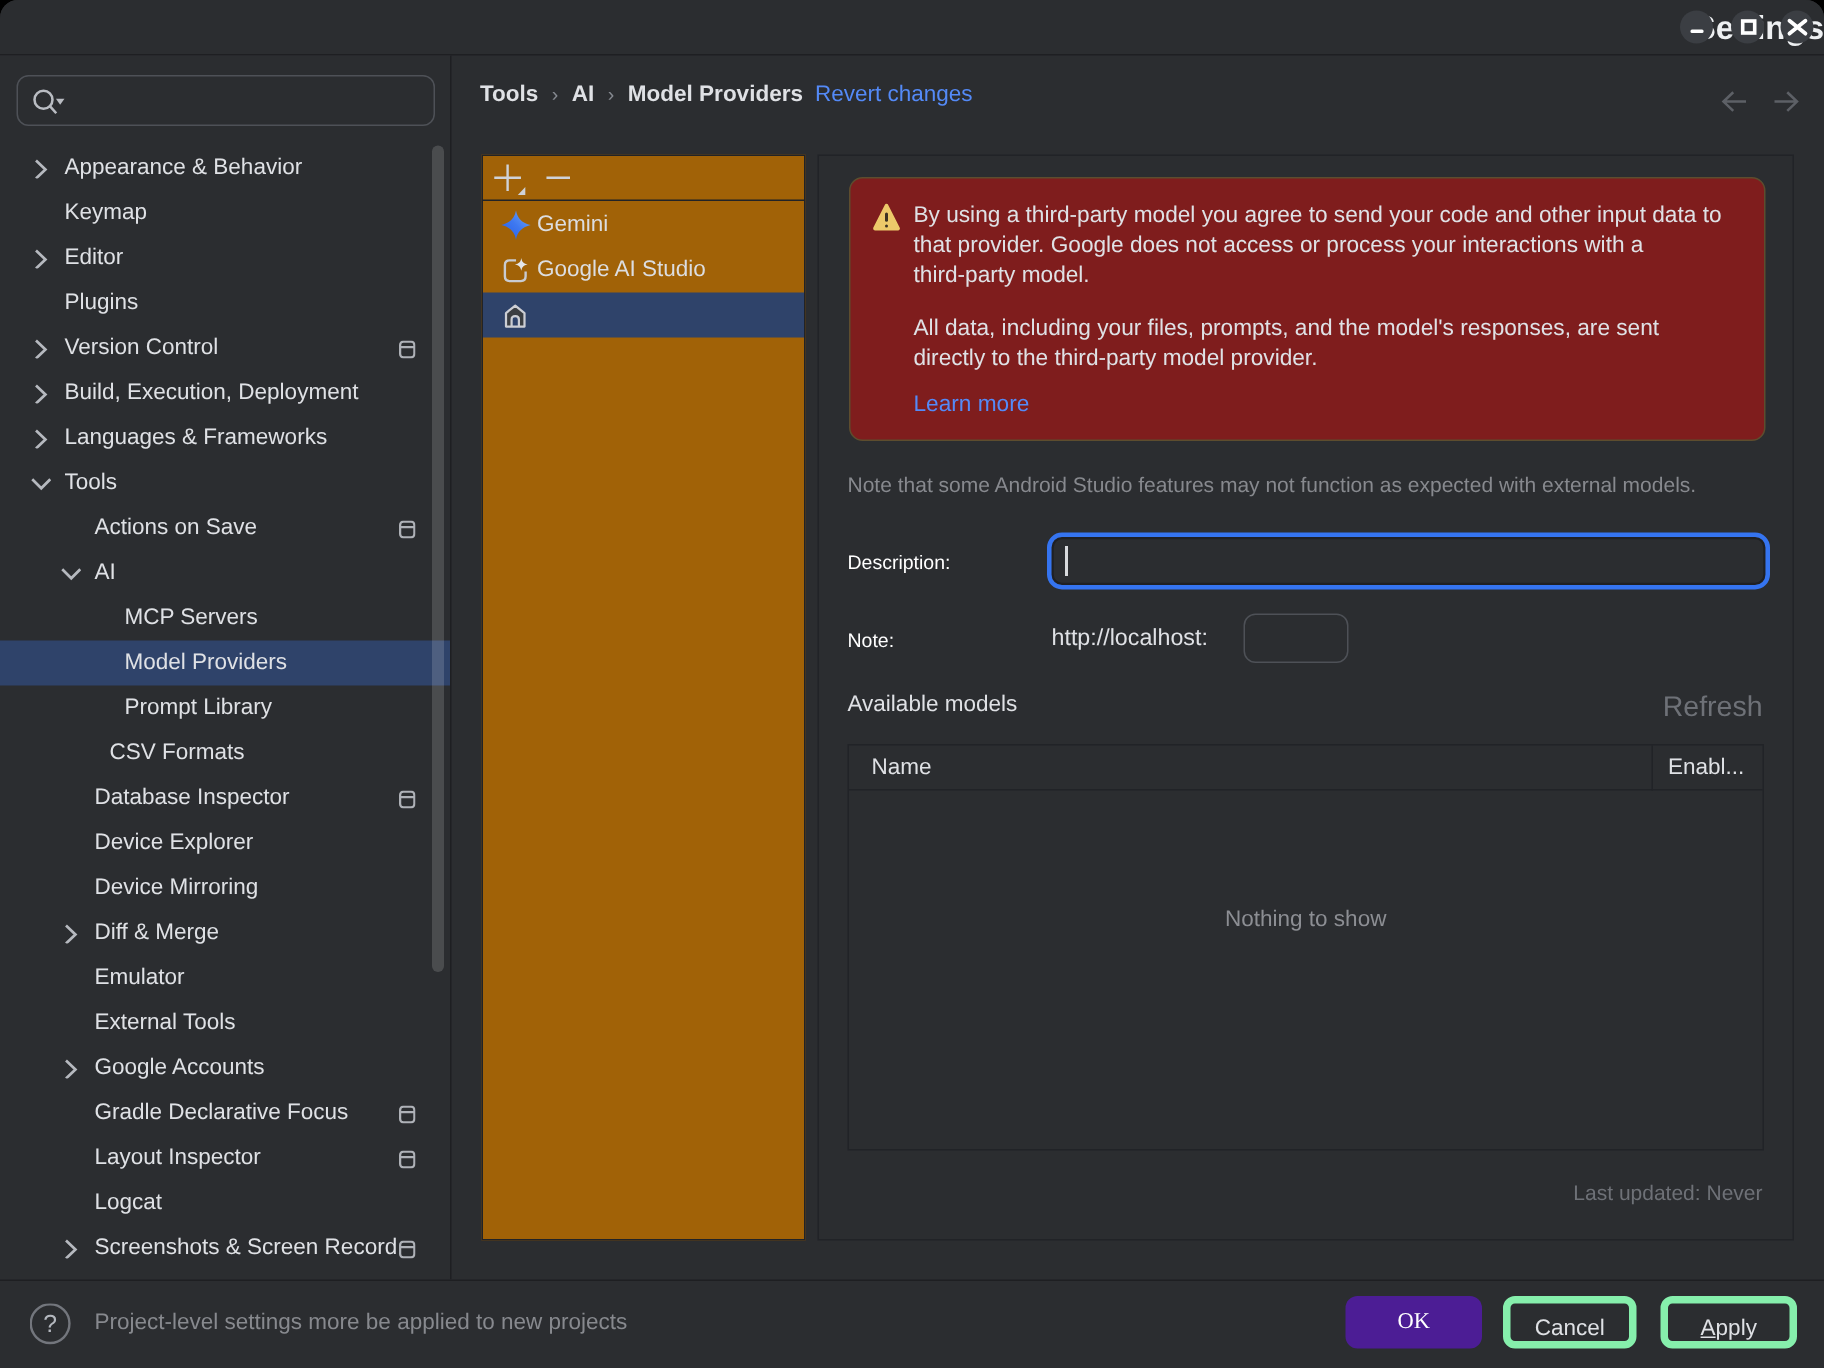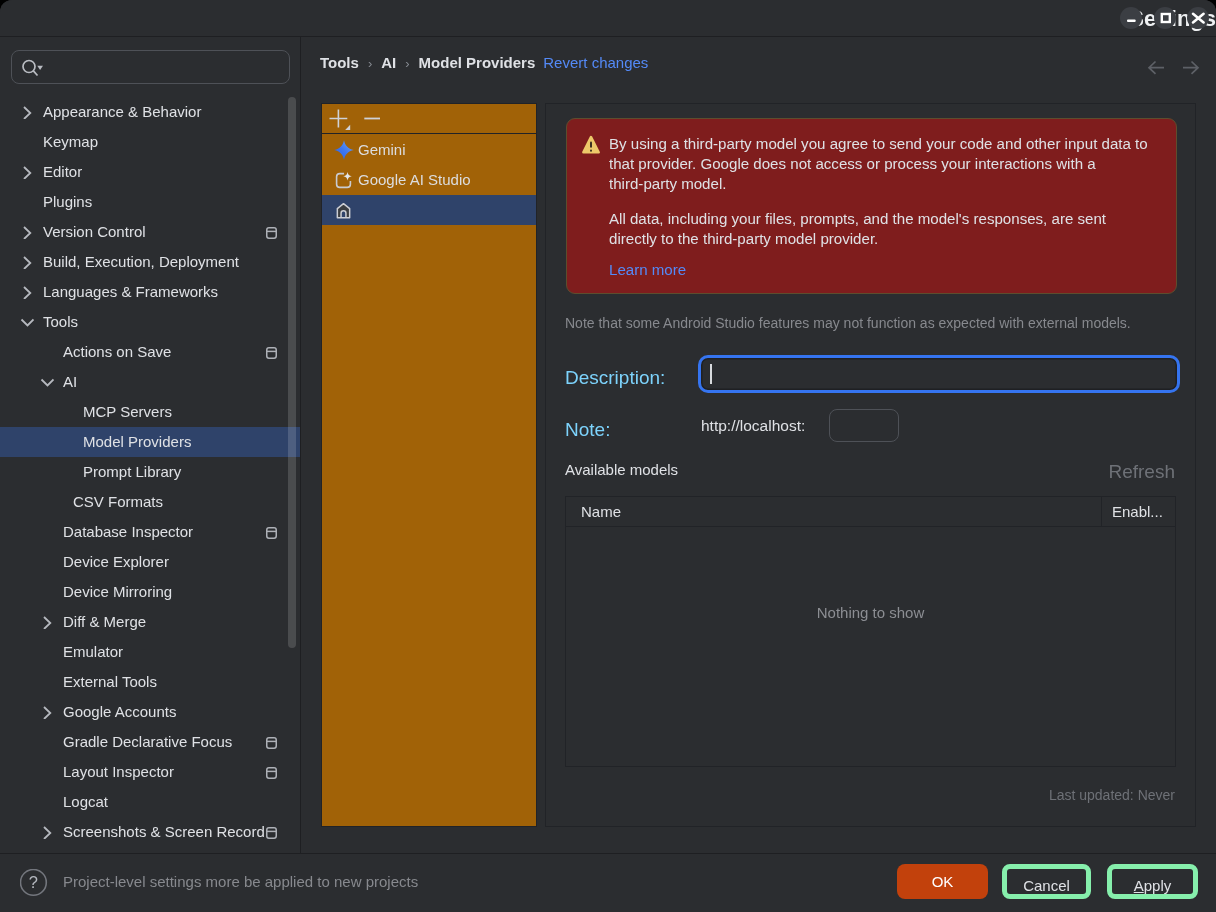--- a/index.html
+++ b/index.html
@@ -16,21 +16,21 @@
            text-align:right; color:#eef0f2; font-size:22px; font-weight:bold; }
   .winbtn { position:absolute; top:7px; width:22px; height:22px; border-radius:50%;
             background:#3b3e43; }
   .winbtn svg { position:absolute; left:0; top:0; }
 
   
   .footer { position:absolute; left:0; top:853px; width:1216px; height:59px;
             background:#2b2d30; border-top:1px solid #1e1f22; }
   .btn { position:absolute; top:10px; height:35px; border-radius:8px; font-size:15px;
          line-height:33px; text-align:center; color:#dfe1e5; }
-  .btn.primary { background:#c2410c; color:#fff; line-height:35px; }
+  .btn.primary { background:#4c1d95; color:#fff; line-height:35px;font-family:Liberation Serif, serif; }
   .btn.plain { background:transparent; border:5px solid #86efac; }
 
   
   .leftpanel { position:absolute; left:0; top:37px; width:301px; height:816px;
                background:#2b2d30; border-right:1px solid #1e1f22; }
   .search { position:absolute; left:11px; top:13px; width:279px; height:34px;
             border:1px solid #4e5157; border-radius:8px; }
   .tree { position:absolute; left:0; top:60px; width:300px; }
   .trow { position:relative; height:30px; line-height:30px; color:#dfe1e5; font-size:15px; }
   .trow.sel { background:#2f436a; }
@@ -59,21 +59,21 @@
   
   .mainpanel { position:absolute; left:545px; top:103px; width:651px; height:724px;
                border:1px solid #212327; background:#2b2d30; }
   .banner { position:absolute; left:20px; top:14px; width:611px; height:176px;
             background:#7f1d1d; border:1px solid #5d4d2e; border-radius:9px; }
   .banner .bwarn { position:absolute; left:14.8px; top:16px; width:18px; height:20px; }
   .banner .btext { position:absolute; left:42px; color:#dfe1e5; font-size:15.1px;
                    line-height:20px; }
   .banner .blink { position:absolute; left:42px; top:142px; color:#548af7; font-size:15.1px; }
   .note { position:absolute; left:19px; top:211px; color:#87898e; font-size:14px; }
-  .flabel { position:absolute; left:19px; color:#7dd3fc; font-size:19px; }
+  .flabel { position:absolute; left:19px; color:#ffffff; font-size:13px; }
   .dfield { position:absolute; left:152px; top:251px; width:482px; height:38px;
             border:3px solid #3574f0; border-radius:10px; background:#2b2d30; box-shadow: inset 0 0 0 1.5px #1f2023; }
   .caret { position:absolute; left:9px; top:6px; width:1.5px; height:20px; background:#d8dadd; }
   .pfield { position:absolute; left:283px; top:305px; width:70px; height:33px;
             border:1px solid #4e5157; border-radius:8px; }
   .localhost { position:absolute; left:155px; top:313px; color:#dfe1e5; font-size:15.5px; }
   .avail { position:absolute; left:19px; top:357px; color:#dfe1e5; font-size:15px; }
   .refresh { position:absolute; right:20px; top:357px; color:#6e7177; font-size:19px; }
   .table { position:absolute; left:19px; top:392px; width:611px; height:271px;
            border:1px solid #212327; }

